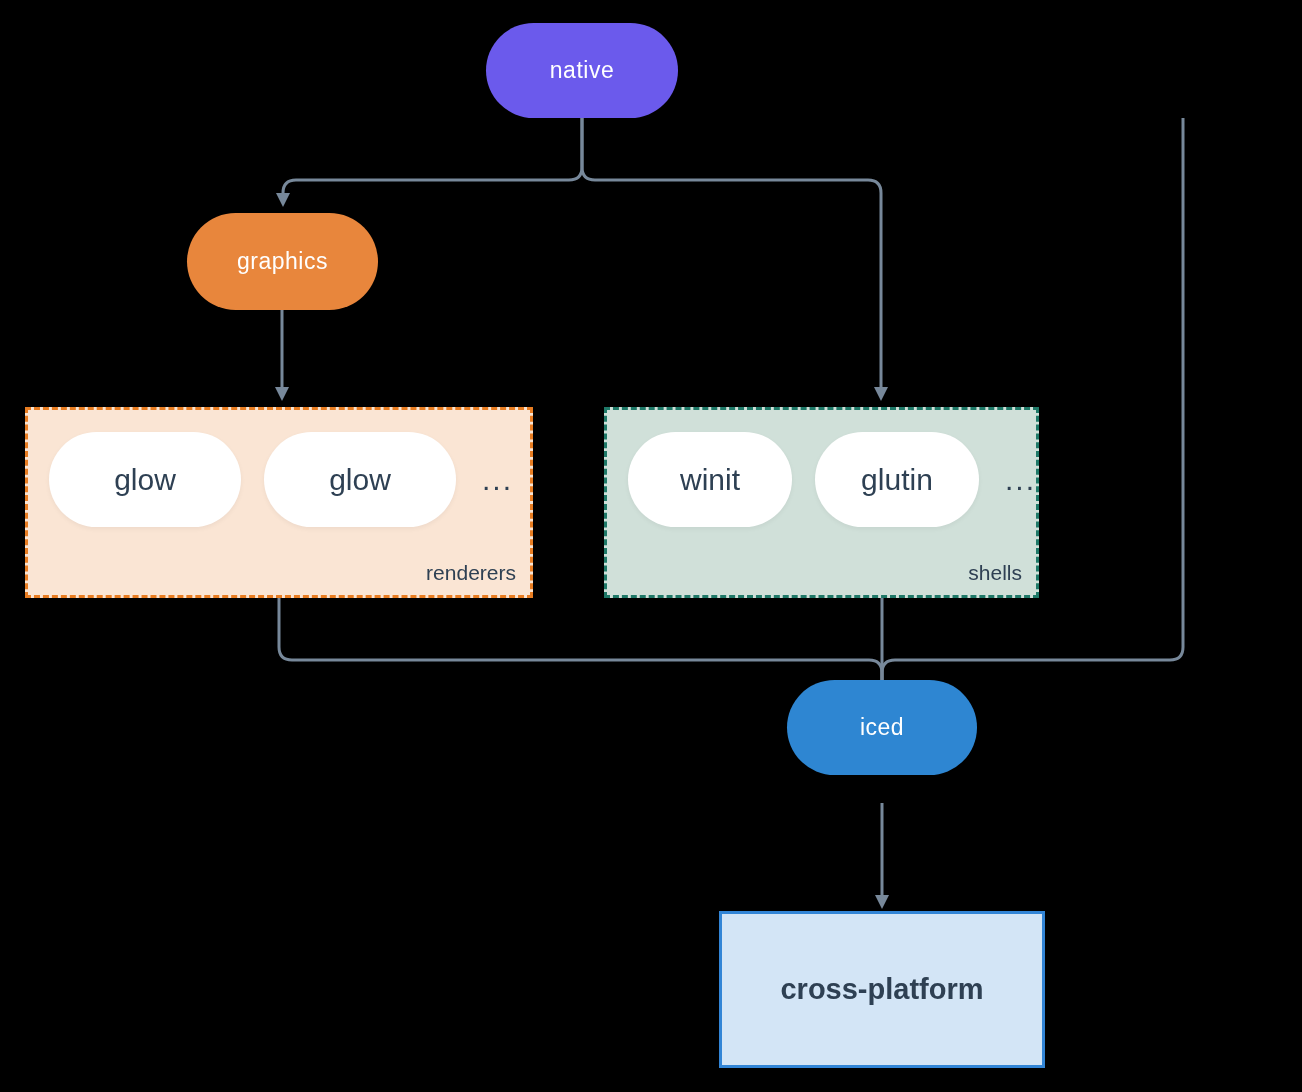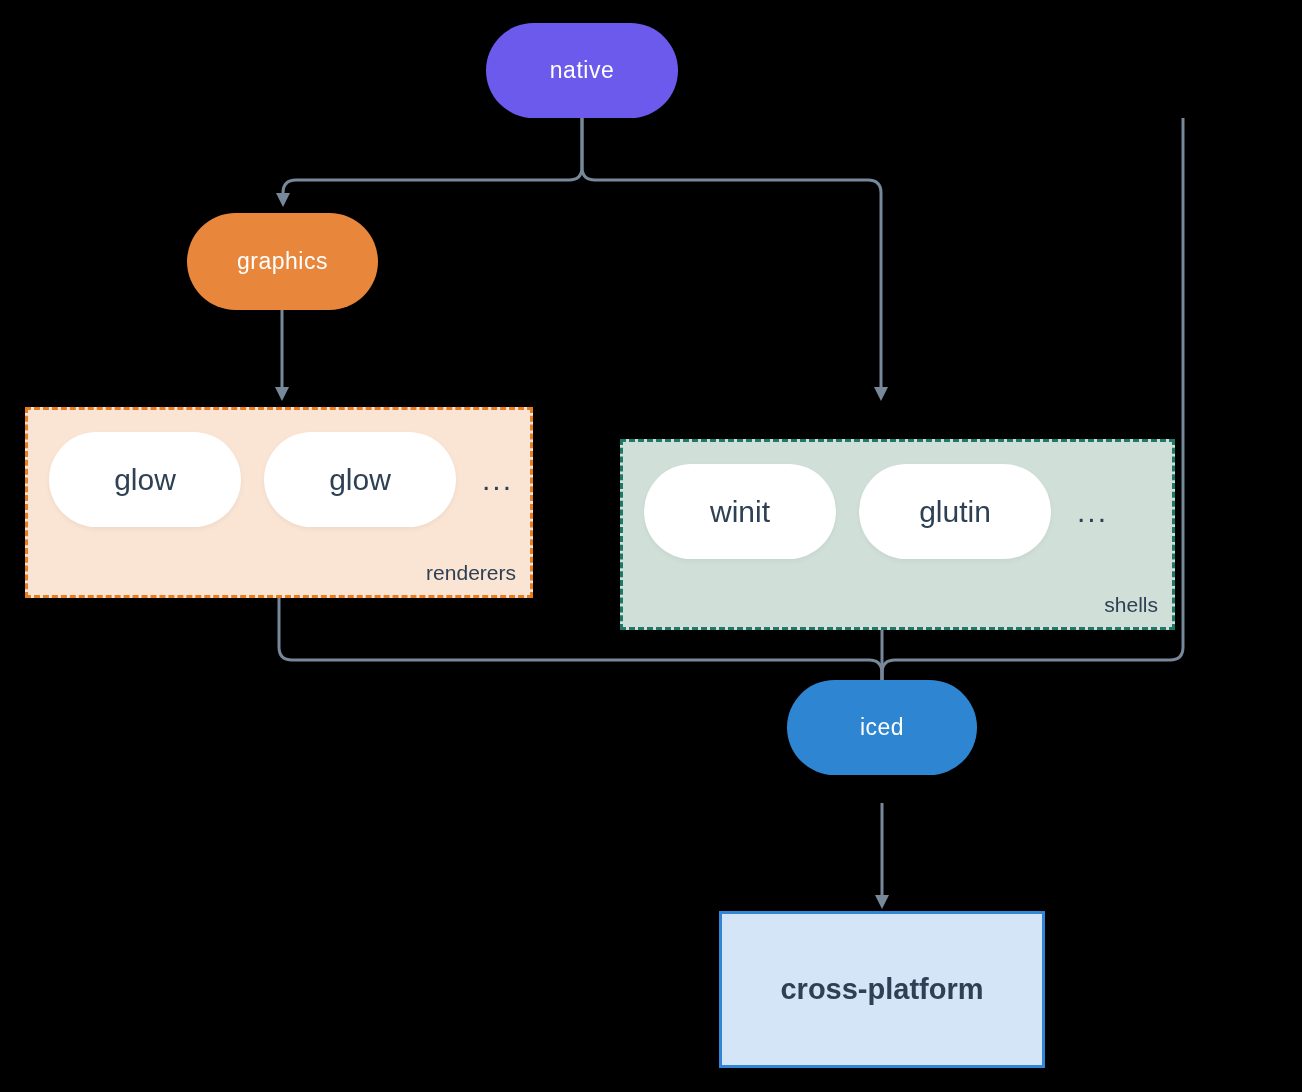--- a/index.html
+++ b/index.html
@@ -42,24 +42,23 @@
   .group-box{
     position:absolute;top:407px;height:191px;
     box-sizing:border-box;
   }
   .group-renderers{
     left:25px;width:508px;
     background:var(--peach-fill);
     border:3px dashed var(--orange-border);
   }
   .group-shells{
-    left:620px;width:555px;
+    left:604px;width:435px;
     background:var(--sage-fill);
     border:3px dashed var(--teal-border);
-    margin-top:32px;
   }
   .group-items{
     display:flex;align-items:center;gap:23px;
     padding:22px 0 0 21px;
   }
   .white-pill{
     width:192px;height:95px;
     background:#ffffff;border-radius:50px;
     display:flex;align-items:center;justify-content:center;
     font-size:30px;color:var(--dark-text);

